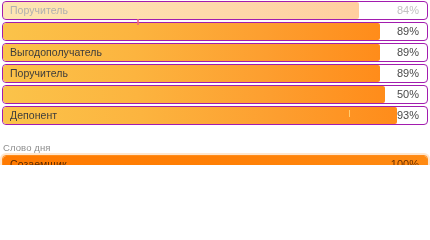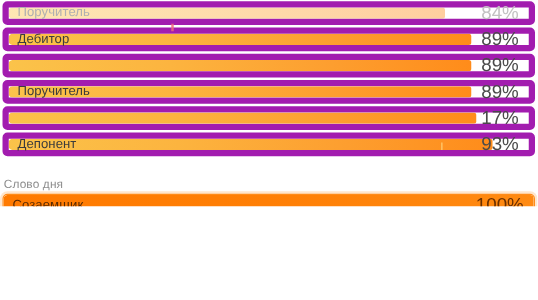--- a/index.html
+++ b/index.html
@@ -23,21 +23,21 @@
     padding: 1px 0 0 0;
     background: #ffffff;
   }
 
   .row {
     position: relative;
     height: 19px;
     margin: 0 2px 2px 2px;
     box-sizing: border-box;
     background: #ffffff;
-    border: 5px solid #a21caf;
+    border: 1px solid #a21caf;
     border-radius: 4px;
     overflow: visible;
   }
 
   .row-track {
     position: absolute;
     left: 0;
     top: 0;
     bottom: 0;
     right: 0;
@@ -77,21 +77,21 @@
     color: #b0b0b0;
   }
 
   .bar-value {
     position: absolute;
     right: 8px;
     top: 0;
     bottom: 0;
     display: flex;
     align-items: center;
-    font-size: 15px;
+    font-size: 11px;
     line-height: 1;
     color: #4a4a4a;
     white-space: nowrap;
     z-index: 3;
     text-align: right;
   }
 
   .row.faded .bar-value {
     color: #c2c2c2;
   }
@@ -151,44 +151,44 @@
     <div class="bar-label">Поручитель</div>
     <div class="bar-value">84%</div>
   </div>
 
   <div class="marker" style="left:137px; top:19px;"></div>
 
   <div class="row">
     <div class="row-track">
       <div class="bar-fill" style="width:89%"></div>
     </div>
-    <div class="bar-label">Дебитор</div>
     <div class="bar-value">89%</div>
   </div>
 
   <div class="row">
     <div class="row-track">
       <div class="bar-fill" style="width:89%"></div>
     </div>
+    <div class="bar-label">Выгодополучатель</div>
     <div class="bar-value">89%</div>
   </div>
 
   <div class="row">
     <div class="row-track">
       <div class="bar-fill" style="width:89%"></div>
     </div>
     <div class="bar-label">Поручитель</div>
     <div class="bar-value">89%</div>
   </div>
 
   <div class="row">
     <div class="row-track">
       <div class="bar-fill" style="width:90%"></div>
     </div>
-    <div class="bar-value">17%</div>
+    <div class="bar-value">50%</div>
   </div>
 
   <div class="row">
     <div class="row-track">
       <div class="bar-fill" style="width: 93%;"></div>
       <div class="tick-mark" style="left:346px; top:3px;"></div>
     </div>
     <div class="bar-label">Депонент</div>
     <div class="bar-value">93%</div>
   </div>

